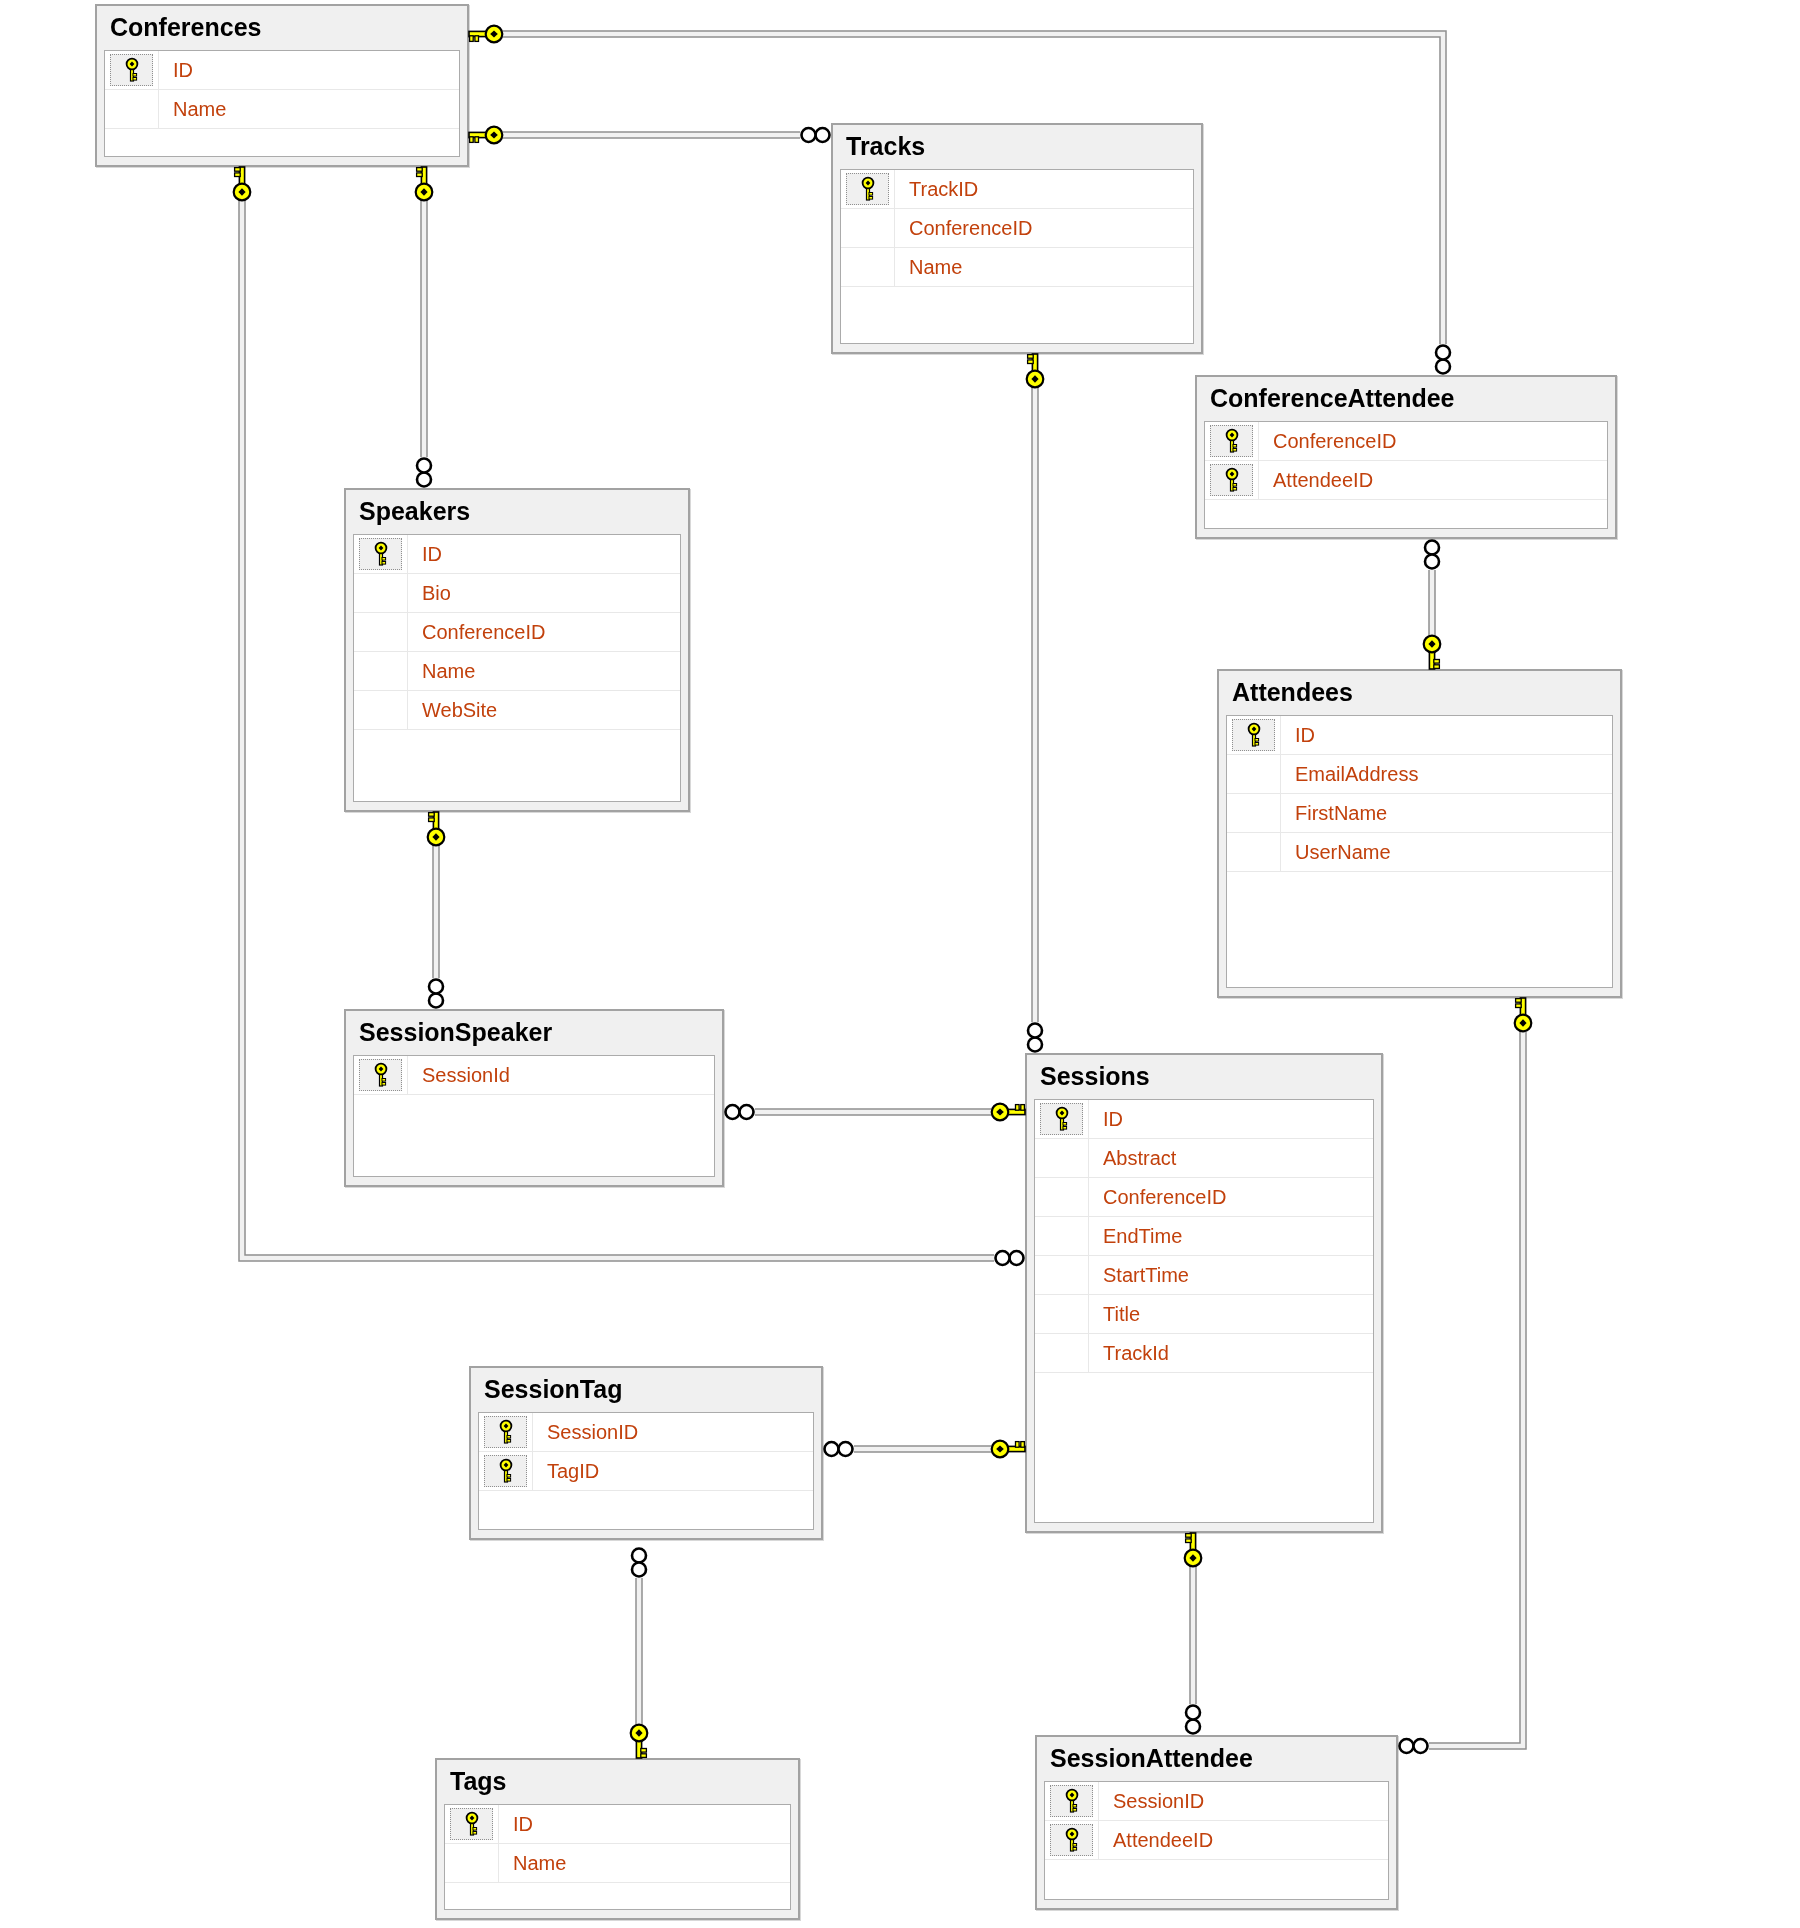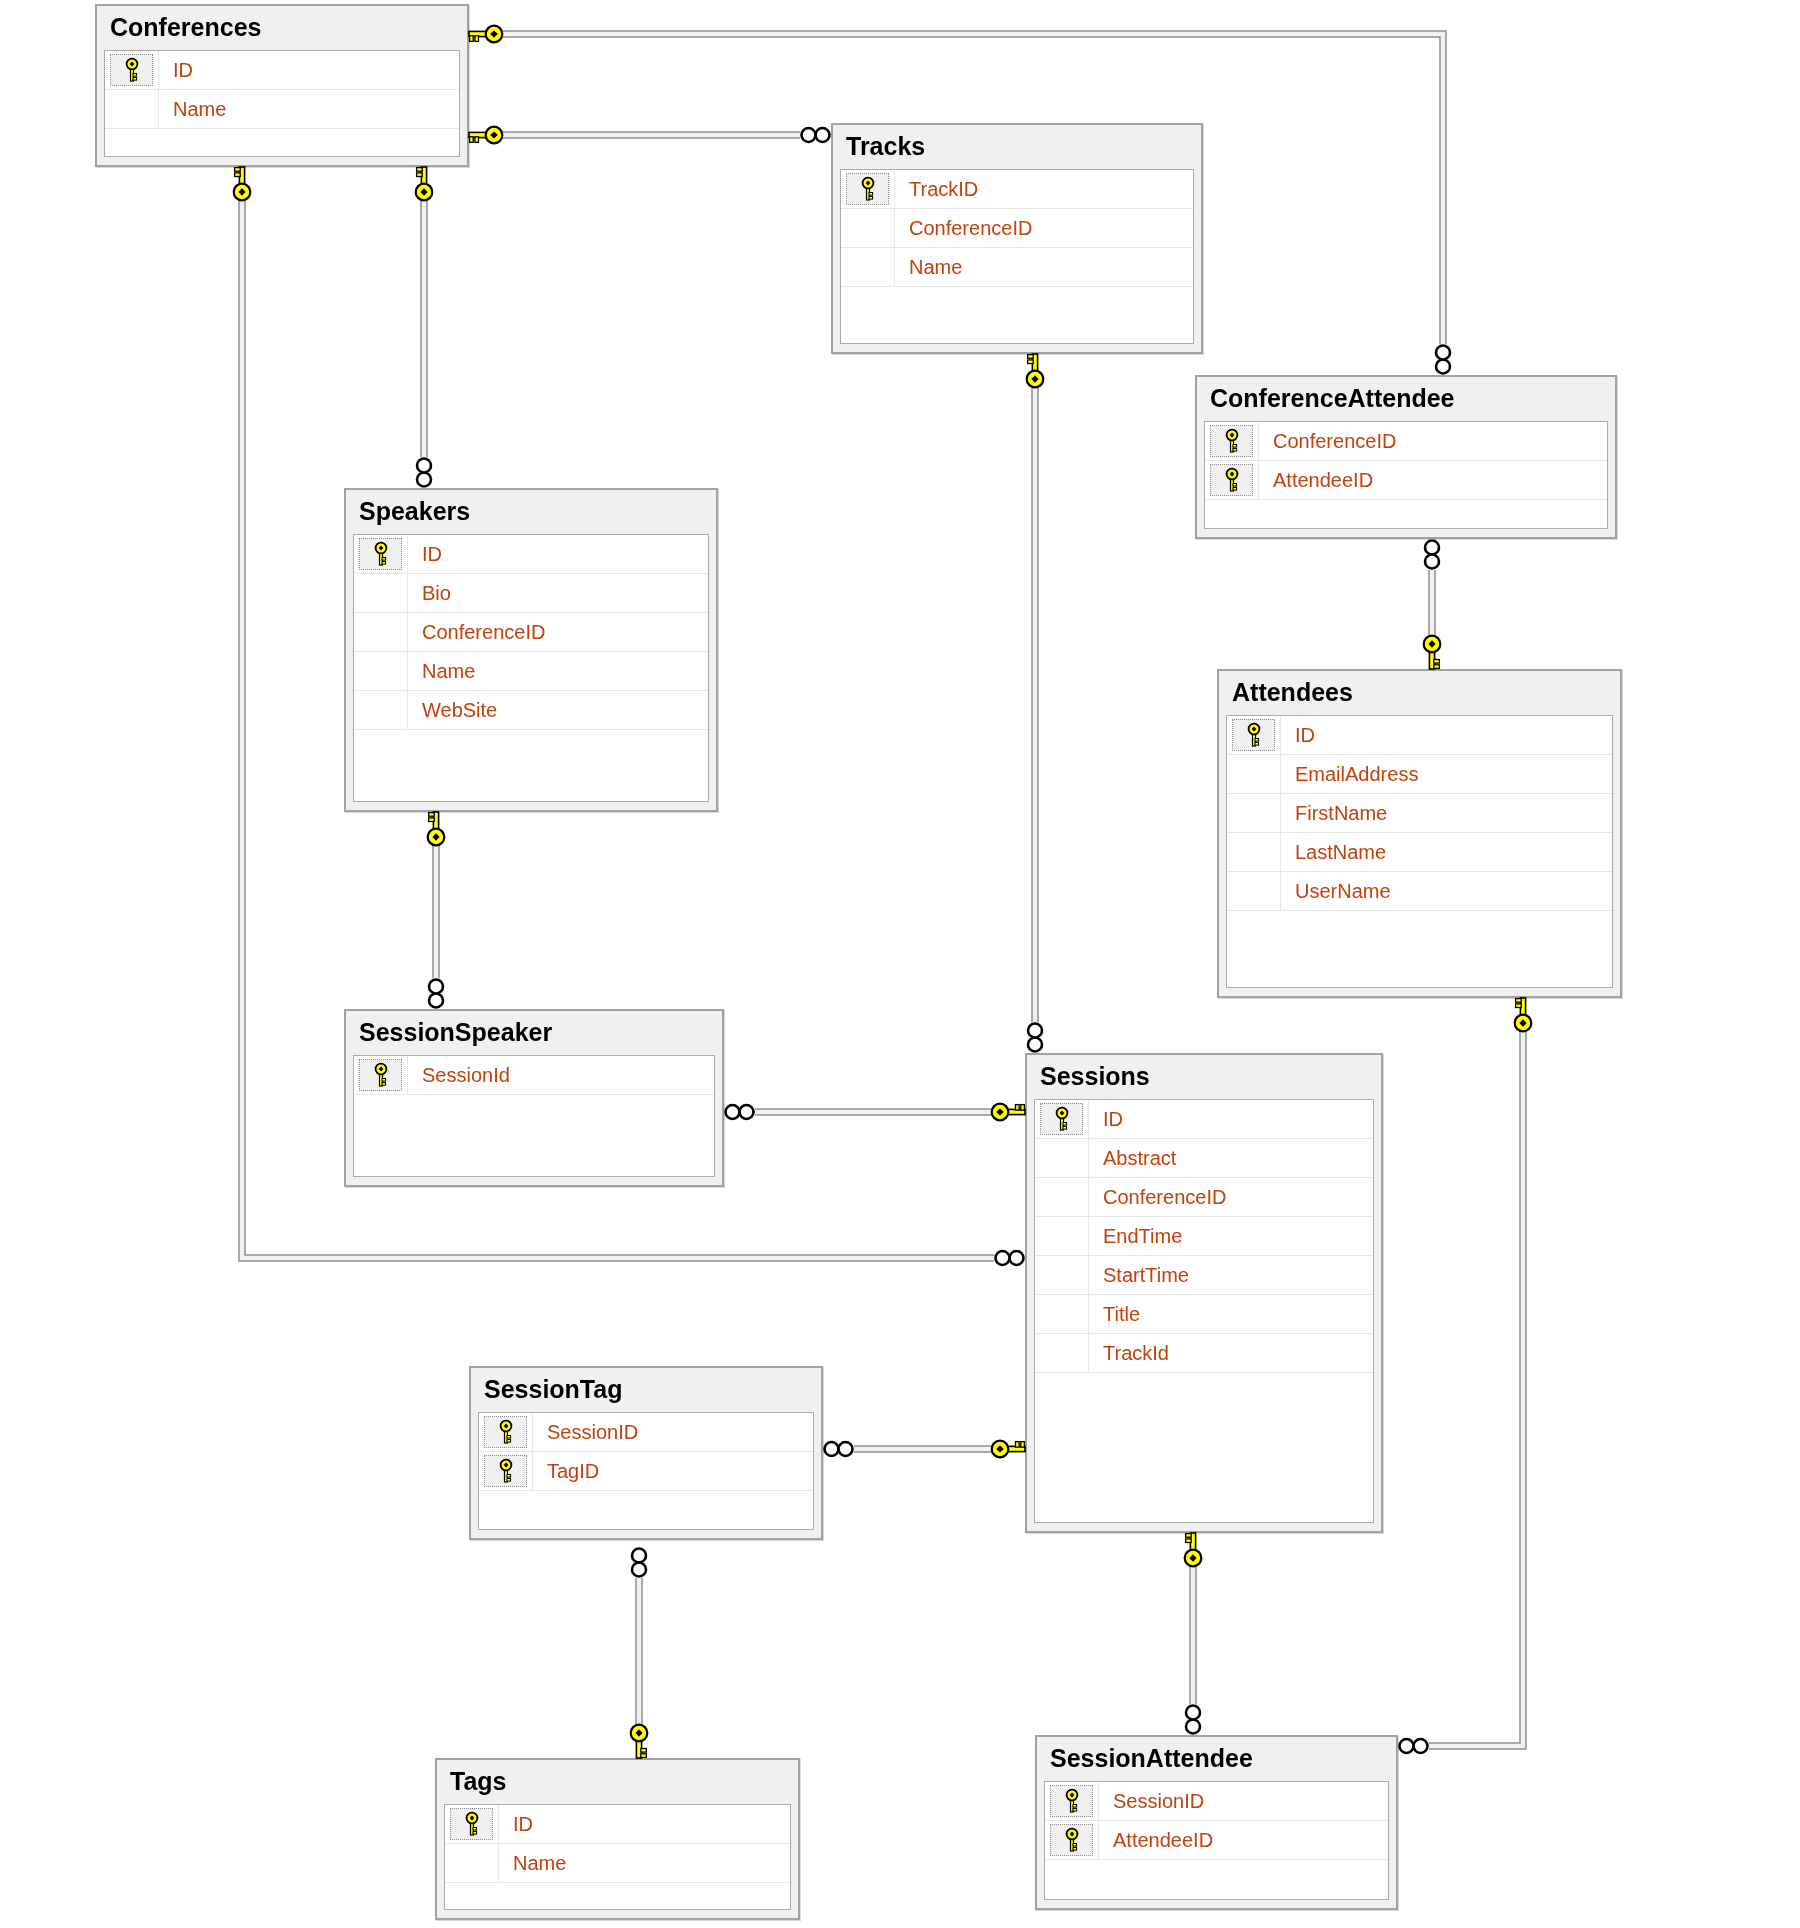--- a/index.html
+++ b/index.html
@@ -339,21 +339,21 @@
                 <rect x="12" y="20.5" width="3.6" height="2.6" fill="#ffff00" stroke="#000000" stroke-width="1"></rect>
                 <circle cx="11" cy="7" r="5.4" fill="#ffff00" stroke="#000000" stroke-width="1.8"></circle>
                 <path d="M 11 4.4 L 13.4 7 L 11 9.6 L 8.6 7 Z" fill="#000000"></path>
               </svg>
             </div>
           </div>
           <div class="db-colname">AttendeeID</div>
         </div>
       </div>
     </div>
-    <div class="db-table" style="left: 344px; top: 488px; width: 374px; height: 324px;">
+    <div class="db-table" style="left: 344px; top: 488px; width: 346px; height: 324px;">
       <div class="db-title">Speakers</div>
       <div class="db-panel">
         <div class="db-row">
           <div class="db-keycell">
             <div class="db-keybox">
               <svg width="22" height="27" viewBox="0 0 22 27">
                 <rect x="9.5" y="11" width="3" height="13" fill="#ffff00" stroke="#000000" stroke-width="1.2"></rect>
                 <rect x="12" y="16.5" width="3.6" height="2.6" fill="#ffff00" stroke="#000000" stroke-width="1"></rect>
                 <rect x="12" y="20.5" width="3.6" height="2.6" fill="#ffff00" stroke="#000000" stroke-width="1"></rect>
                 <circle cx="11" cy="7" r="5.4" fill="#ffff00" stroke="#000000" stroke-width="1.8"></circle>
@@ -398,24 +398,20 @@
           </div>
           <div class="db-colname">ID</div>
         </div>
         <div class="db-row">
           <div class="db-keycell"></div>
           <div class="db-colname">EmailAddress</div>
         </div>
         <div class="db-row">
           <div class="db-keycell"></div>
           <div class="db-colname">FirstName</div>
-        </div>
-        <div class="db-row">
-          <div class="db-keycell"></div>
-          <div class="db-colname">LastName</div>
         </div>
         <div class="db-row">
           <div class="db-keycell"></div>
           <div class="db-colname">UserName</div>
         </div>
       </div>
     </div>
     <div class="db-table" style="left: 344px; top: 1009px; width: 380px; height: 178px;">
       <div class="db-title">SessionSpeaker</div>
       <div class="db-panel">

